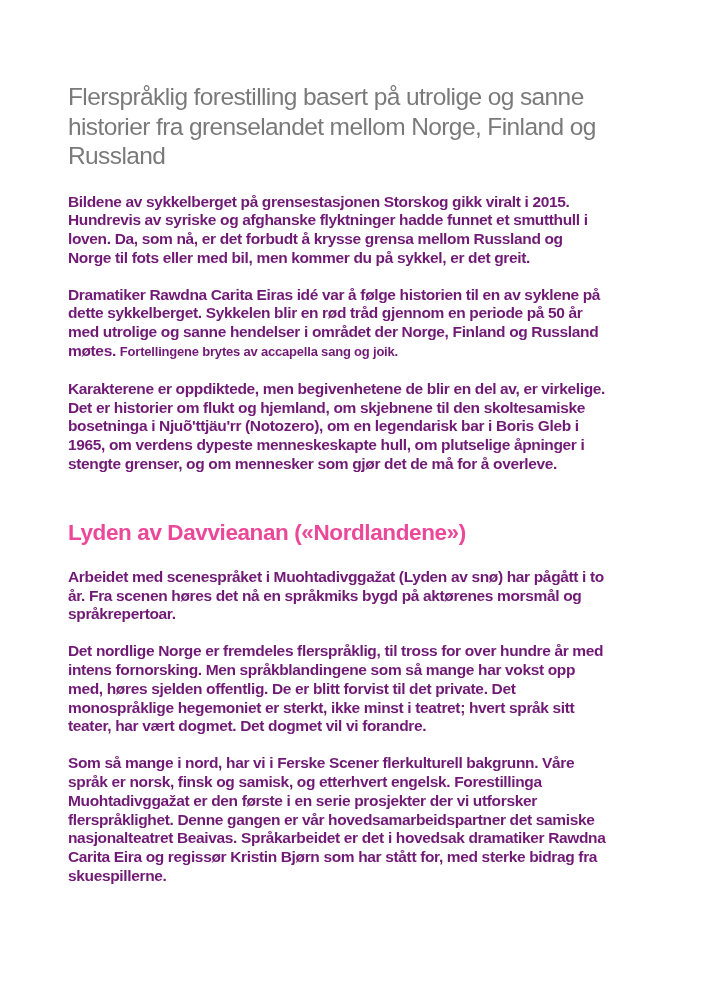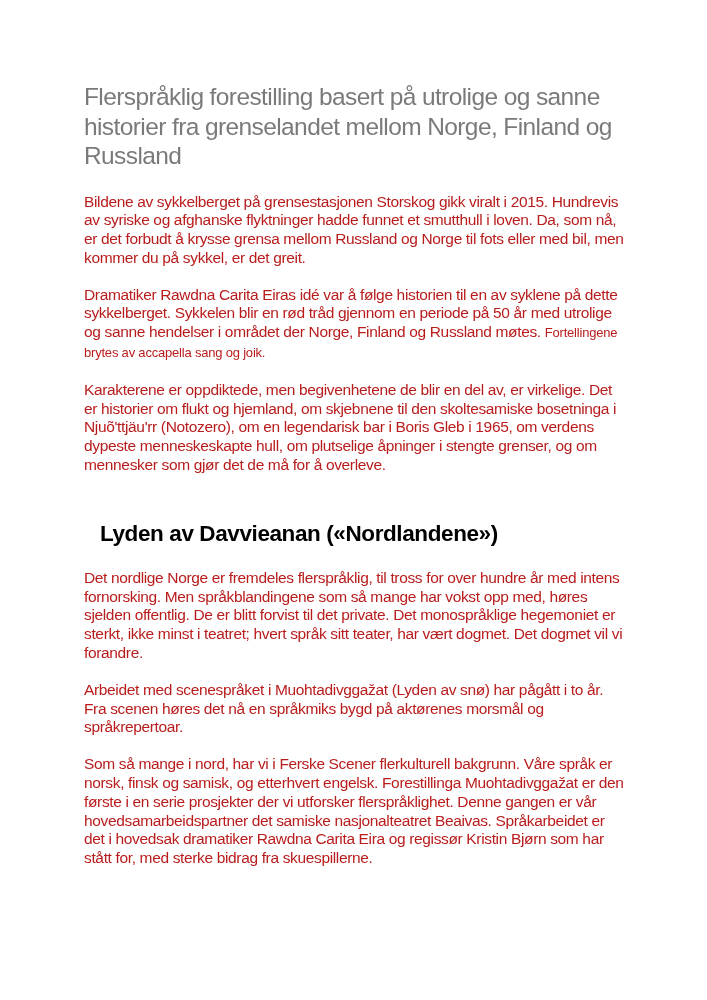--- a/index.html
+++ b/index.html
@@ -14,69 +14,69 @@
     font-family: "Liberation Sans", sans-serif;
     overflow: hidden;
   }
   .page {
     position: absolute;
     inset: 0;
     background: #ffffff;
   }
   .content {
     position: absolute;
-    left: 84px;
+    left: 68px;
     top: 82px;
     width: 541px;
   }
   h1.article-title {
     margin: 0 0 22px 0;
     font-size: 24.5px;
     line-height: 29.5px;
     font-weight: 400;
     color: #7a7a7a;
     letter-spacing: -0.6px;
   }
   p.body-par {
     margin: 0 0 18px 0;
     font-size: 15.5px;
     line-height: 18.8px;
-    font-weight: 400;
-    color: #b91c1c;
+    font-weight: 700;
+    color: #701a75;
     letter-spacing: -0.35px;
   }
   p.body-par .note {
     font-size: 13px;
     letter-spacing: -0.2px;
   }
   h2.section-heading {
-    margin: 46px 0 22px 16px;
+    margin: 46px 0 22px 0;
     font-size: 22.5px;
     line-height: 26px;
     font-weight: 700;
-    color: #000000;
+    color: #ec4899;
     letter-spacing: -0.4px;
   }
 </style>
 </head>
 <body>
 
 <div class="page">
   <div class="content">
 
     <h1 class="article-title">Flerspråklig forestilling basert på utrolige og sanne historier fra grenselandet mellom Norge, Finland og Russland</h1>
 
     <p class="body-par">Bildene av sykkelberget på grensestasjonen Storskog gikk viralt i 2015. Hundrevis av syriske og afghanske flyktninger hadde funnet et smutthull i loven. Da, som nå, er det forbudt å krysse grensa mellom Russland og Norge til fots eller med bil, men kommer du på sykkel, er det greit.</p>
 
     <p class="body-par"><span>Dramatiker Rawdna Carita Eiras idé var å følge historien til en av syklene på dette sykkelberget. Sykkelen blir en rød tråd gjennom en periode på 50 år med utrolige og sanne hendelser i området der Norge, Finland og Russland møtes.</span> <span class="note">Fortellingene brytes av accapella sang og joik.</span></p>
 
     <p class="body-par">Karakterene er oppdiktede, men begivenhetene de blir en del av, er virkelige. Det er historier om flukt og hjemland, om skjebnene til den skoltesamiske bosetninga i Njuõ'ttjäu'rr (Notozero), om en legendarisk bar i Boris Gleb i 1965, om verdens dypeste menneskeskapte hull, om plutselige åpninger i stengte grenser, og om mennesker som gjør det de må for å overleve.</p>
 
     <h2 class="section-heading">Lyden av Davvieanan («Nordlandene»)</h2>
 
+    <p class="body-par">Arbeidet med scenespråket i Muohtadivggažat (Lyden av snø) har pågått i to år. Fra scenen høres det nå en språkmiks bygd på aktørenes morsmål og språkrepertoar.</p>
+
     <p class="body-par">Det nordlige Norge er fremdeles flerspråklig, til tross for over hundre år med intens fornorsking. Men språkblandingene som så mange har vokst opp med, høres sjelden offentlig. De er blitt forvist til det private. Det monospråklige hegemoniet er sterkt, ikke minst i teatret; hvert språk sitt teater, har vært dogmet. Det dogmet vil vi forandre.</p>
-
-    <p class="body-par">Arbeidet med scenespråket i Muohtadivggažat (Lyden av snø) har pågått i to år. Fra scenen høres det nå en språkmiks bygd på aktørenes morsmål og språkrepertoar.</p>
 
     <p class="body-par">Som så mange i nord, har vi i Ferske Scener flerkulturell bakgrunn. Våre språk er norsk, finsk og samisk, og etterhvert engelsk. Forestillinga Muohtadivggažat  er den første i en serie prosjekter der vi utforsker flerspråklighet. Denne gangen er vår hovedsamarbeidspartner det samiske nasjonalteatret Beaivas. Språkarbeidet er det i hovedsak dramatiker Rawdna Carita Eira og regissør Kristin Bjørn som har stått for, med sterke bidrag fra skuespillerne.</p>
 
   </div>
 </div>
 
 </body></html>

